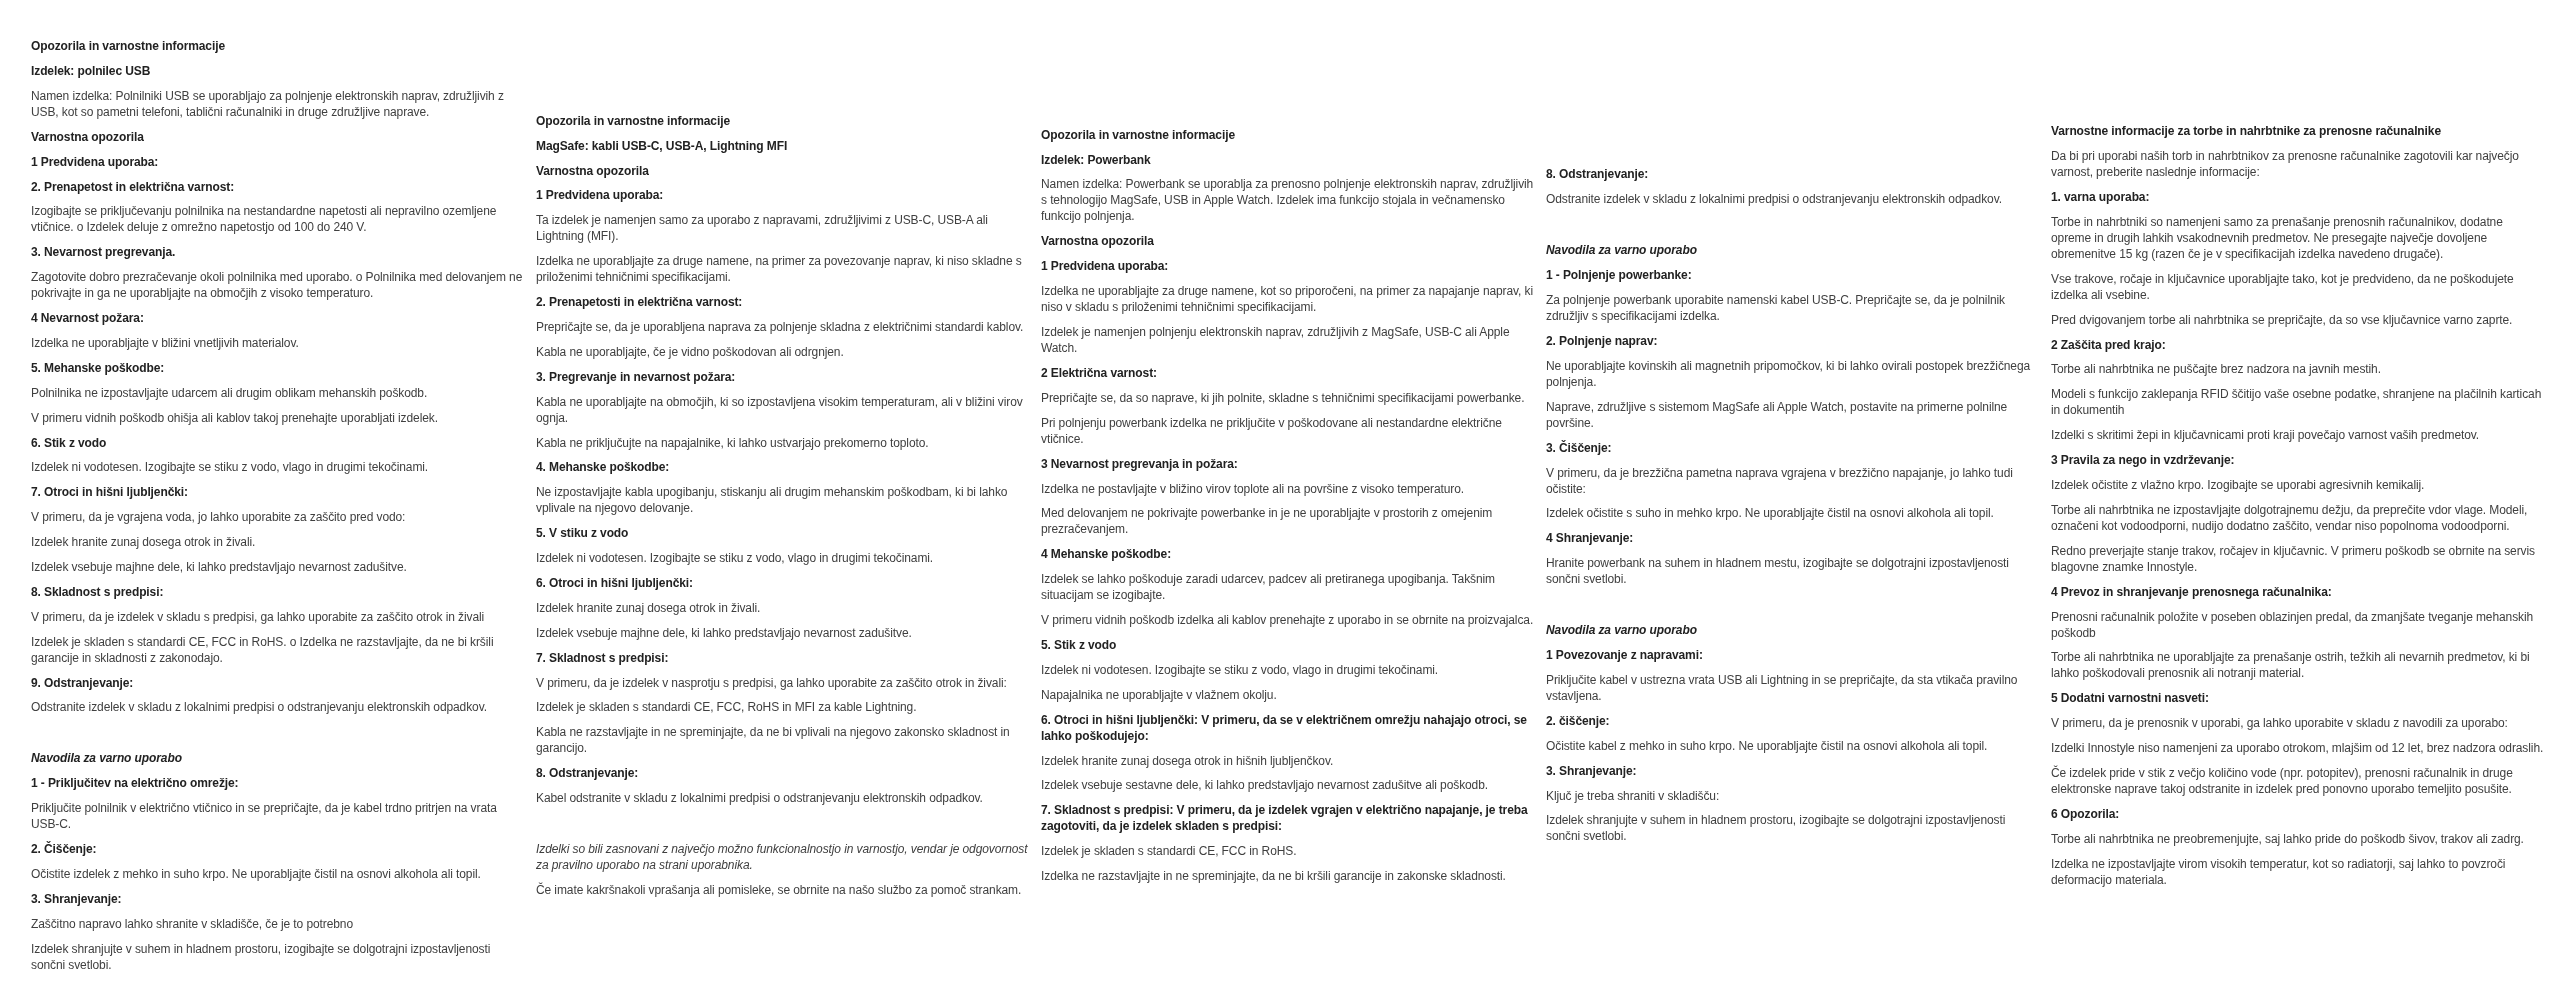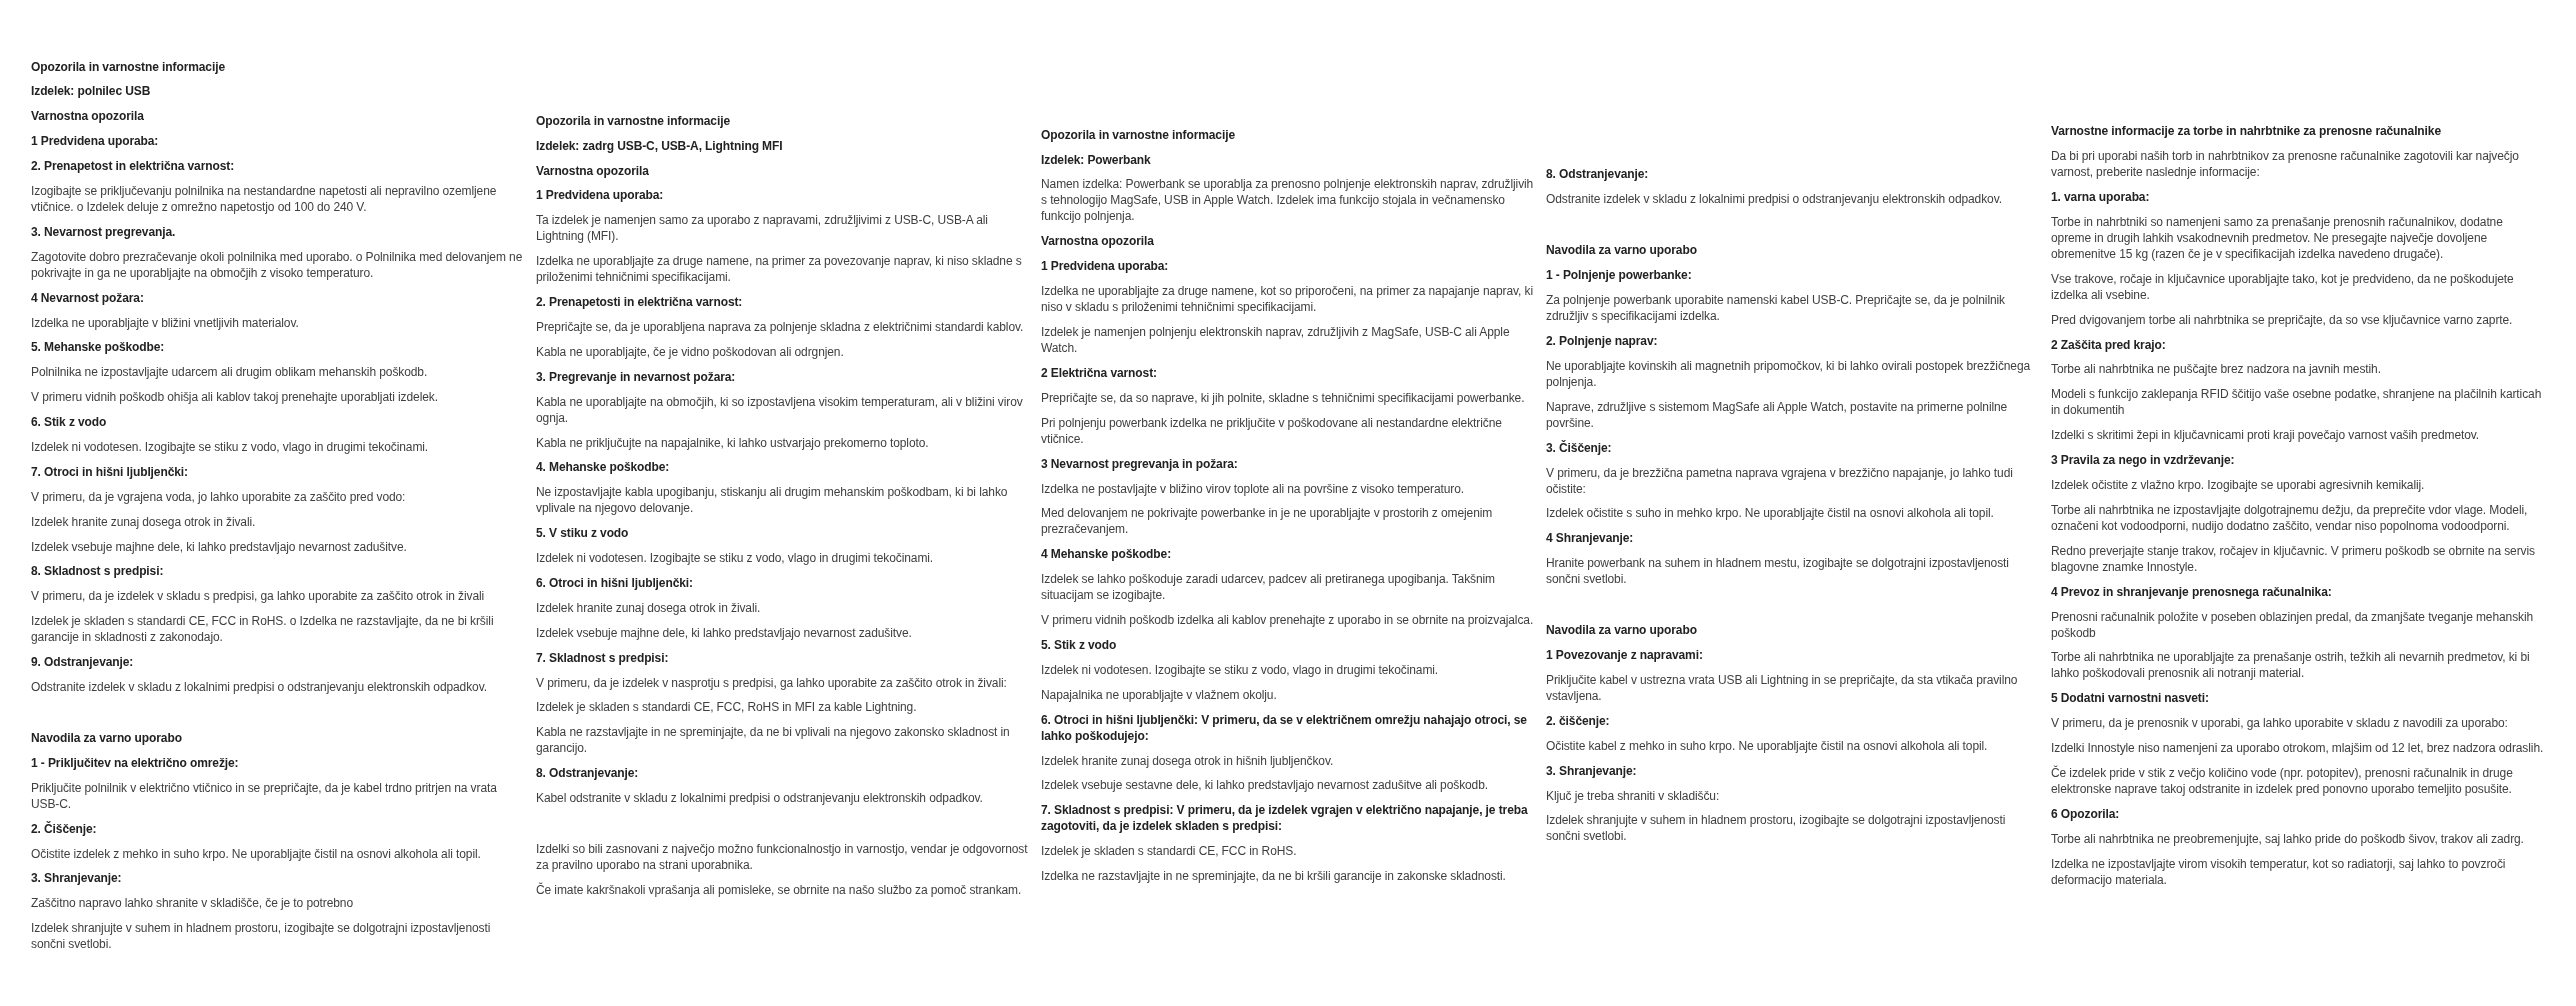--- a/index.html
+++ b/index.html
@@ -35,29 +35,30 @@
     margin: 8.9px 0;
   }
   .para {
     font-size: 12px;
     line-height: 16px;
     font-weight: 400;
     color: #404040;
     letter-spacing: -0.1px;
     margin: 8.9px 0;
   }
-  .gap { margin-top: 35px; }
+  .gap { margin-top: 35px; font-style: italic; }
 </style>
 </head>
 <body>
 
 <main class="page">
   <section class="col">
       <h2 class="hd">Opozorila in varnostne informacije</h2>
       <h2 class="hd">Izdelek: polnilec USB</h2>
+      <p class="para">Namen izdelka: Polnilniki USB se uporabljajo za polnjenje elektronskih naprav, združljivih z USB, kot so pametni telefoni, tablični računalniki in druge združljive naprave.</p>
       <h2 class="hd">Varnostna opozorila</h2>
       <h2 class="hd">1 Predvidena uporaba:</h2>
       <h2 class="hd">2. Prenapetost in električna varnost:</h2>
       <p class="para">Izogibajte se priključevanju polnilnika na nestandardne napetosti ali nepravilno ozemljene vtičnice. o Izdelek deluje z omrežno napetostjo od 100 do 240 V.</p>
       <h2 class="hd">3. Nevarnost pregrevanja.</h2>
       <p class="para">Zagotovite dobro prezračevanje okoli polnilnika med uporabo. o Polnilnika med delovanjem ne pokrivajte in ga ne uporabljajte na območjih z visoko temperaturo.</p>
       <h2 class="hd">4 Nevarnost požara:</h2>
       <p class="para">Izdelka ne uporabljajte v bližini vnetljivih materialov.</p>
       <h2 class="hd">5. Mehanske poškodbe:</h2>
       <p class="para">Polnilnika ne izpostavljajte udarcem ali drugim oblikam mehanskih poškodb.</p>
@@ -77,21 +78,21 @@
       <h2 class="hd">1 - Priključitev na električno omrežje:</h2>
       <p class="para">Priključite polnilnik v električno vtičnico in se prepričajte, da je kabel trdno pritrjen na vrata USB-C.</p>
       <h2 class="hd">2. Čiščenje:</h2>
       <p class="para">Očistite izdelek z mehko in suho krpo. Ne uporabljajte čistil na osnovi alkohola ali topil.</p>
       <h2 class="hd">3. Shranjevanje:</h2>
       <p class="para">Zaščitno napravo lahko shranite v skladišče, če je to potrebno</p>
       <p class="para">Izdelek shranjujte v suhem in hladnem prostoru, izogibajte se dolgotrajni izpostavljenosti sončni svetlobi.</p>
     </section>
   <section class="col">
       <h2 class="hd">Opozorila in varnostne informacije</h2>
-      <h2 class="hd">Izdelek: zadrg USB-C, USB-A, Lightning MFI</h2>
+      <h2 class="hd">MagSafe: kabli USB-C, USB-A, Lightning MFI</h2>
       <h2 class="hd">Varnostna opozorila</h2>
       <h2 class="hd">1 Predvidena uporaba:</h2>
       <p class="para">Ta izdelek je namenjen samo za uporabo z napravami, združljivimi z USB-C, USB-A ali Lightning (MFI).</p>
       <p class="para">Izdelka ne uporabljajte za druge namene, na primer za povezovanje naprav, ki niso skladne s priloženimi tehničnimi specifikacijami.</p>
       <h2 class="hd">2. Prenapetosti in električna varnost:</h2>
       <p class="para">Prepričajte se, da je uporabljena naprava za polnjenje skladna z električnimi standardi kablov.</p>
       <p class="para">Kabla ne uporabljajte, če je vidno poškodovan ali odrgnjen.</p>
       <h2 class="hd">3. Pregrevanje in nevarnost požara:</h2>
       <p class="para">Kabla ne uporabljajte na območjih, ki so izpostavljena visokim temperaturam, ali v bližini virov ognja.</p>
       <p class="para">Kabla ne priključujte na napajalnike, ki lahko ustvarjajo prekomerno toploto.</p>

